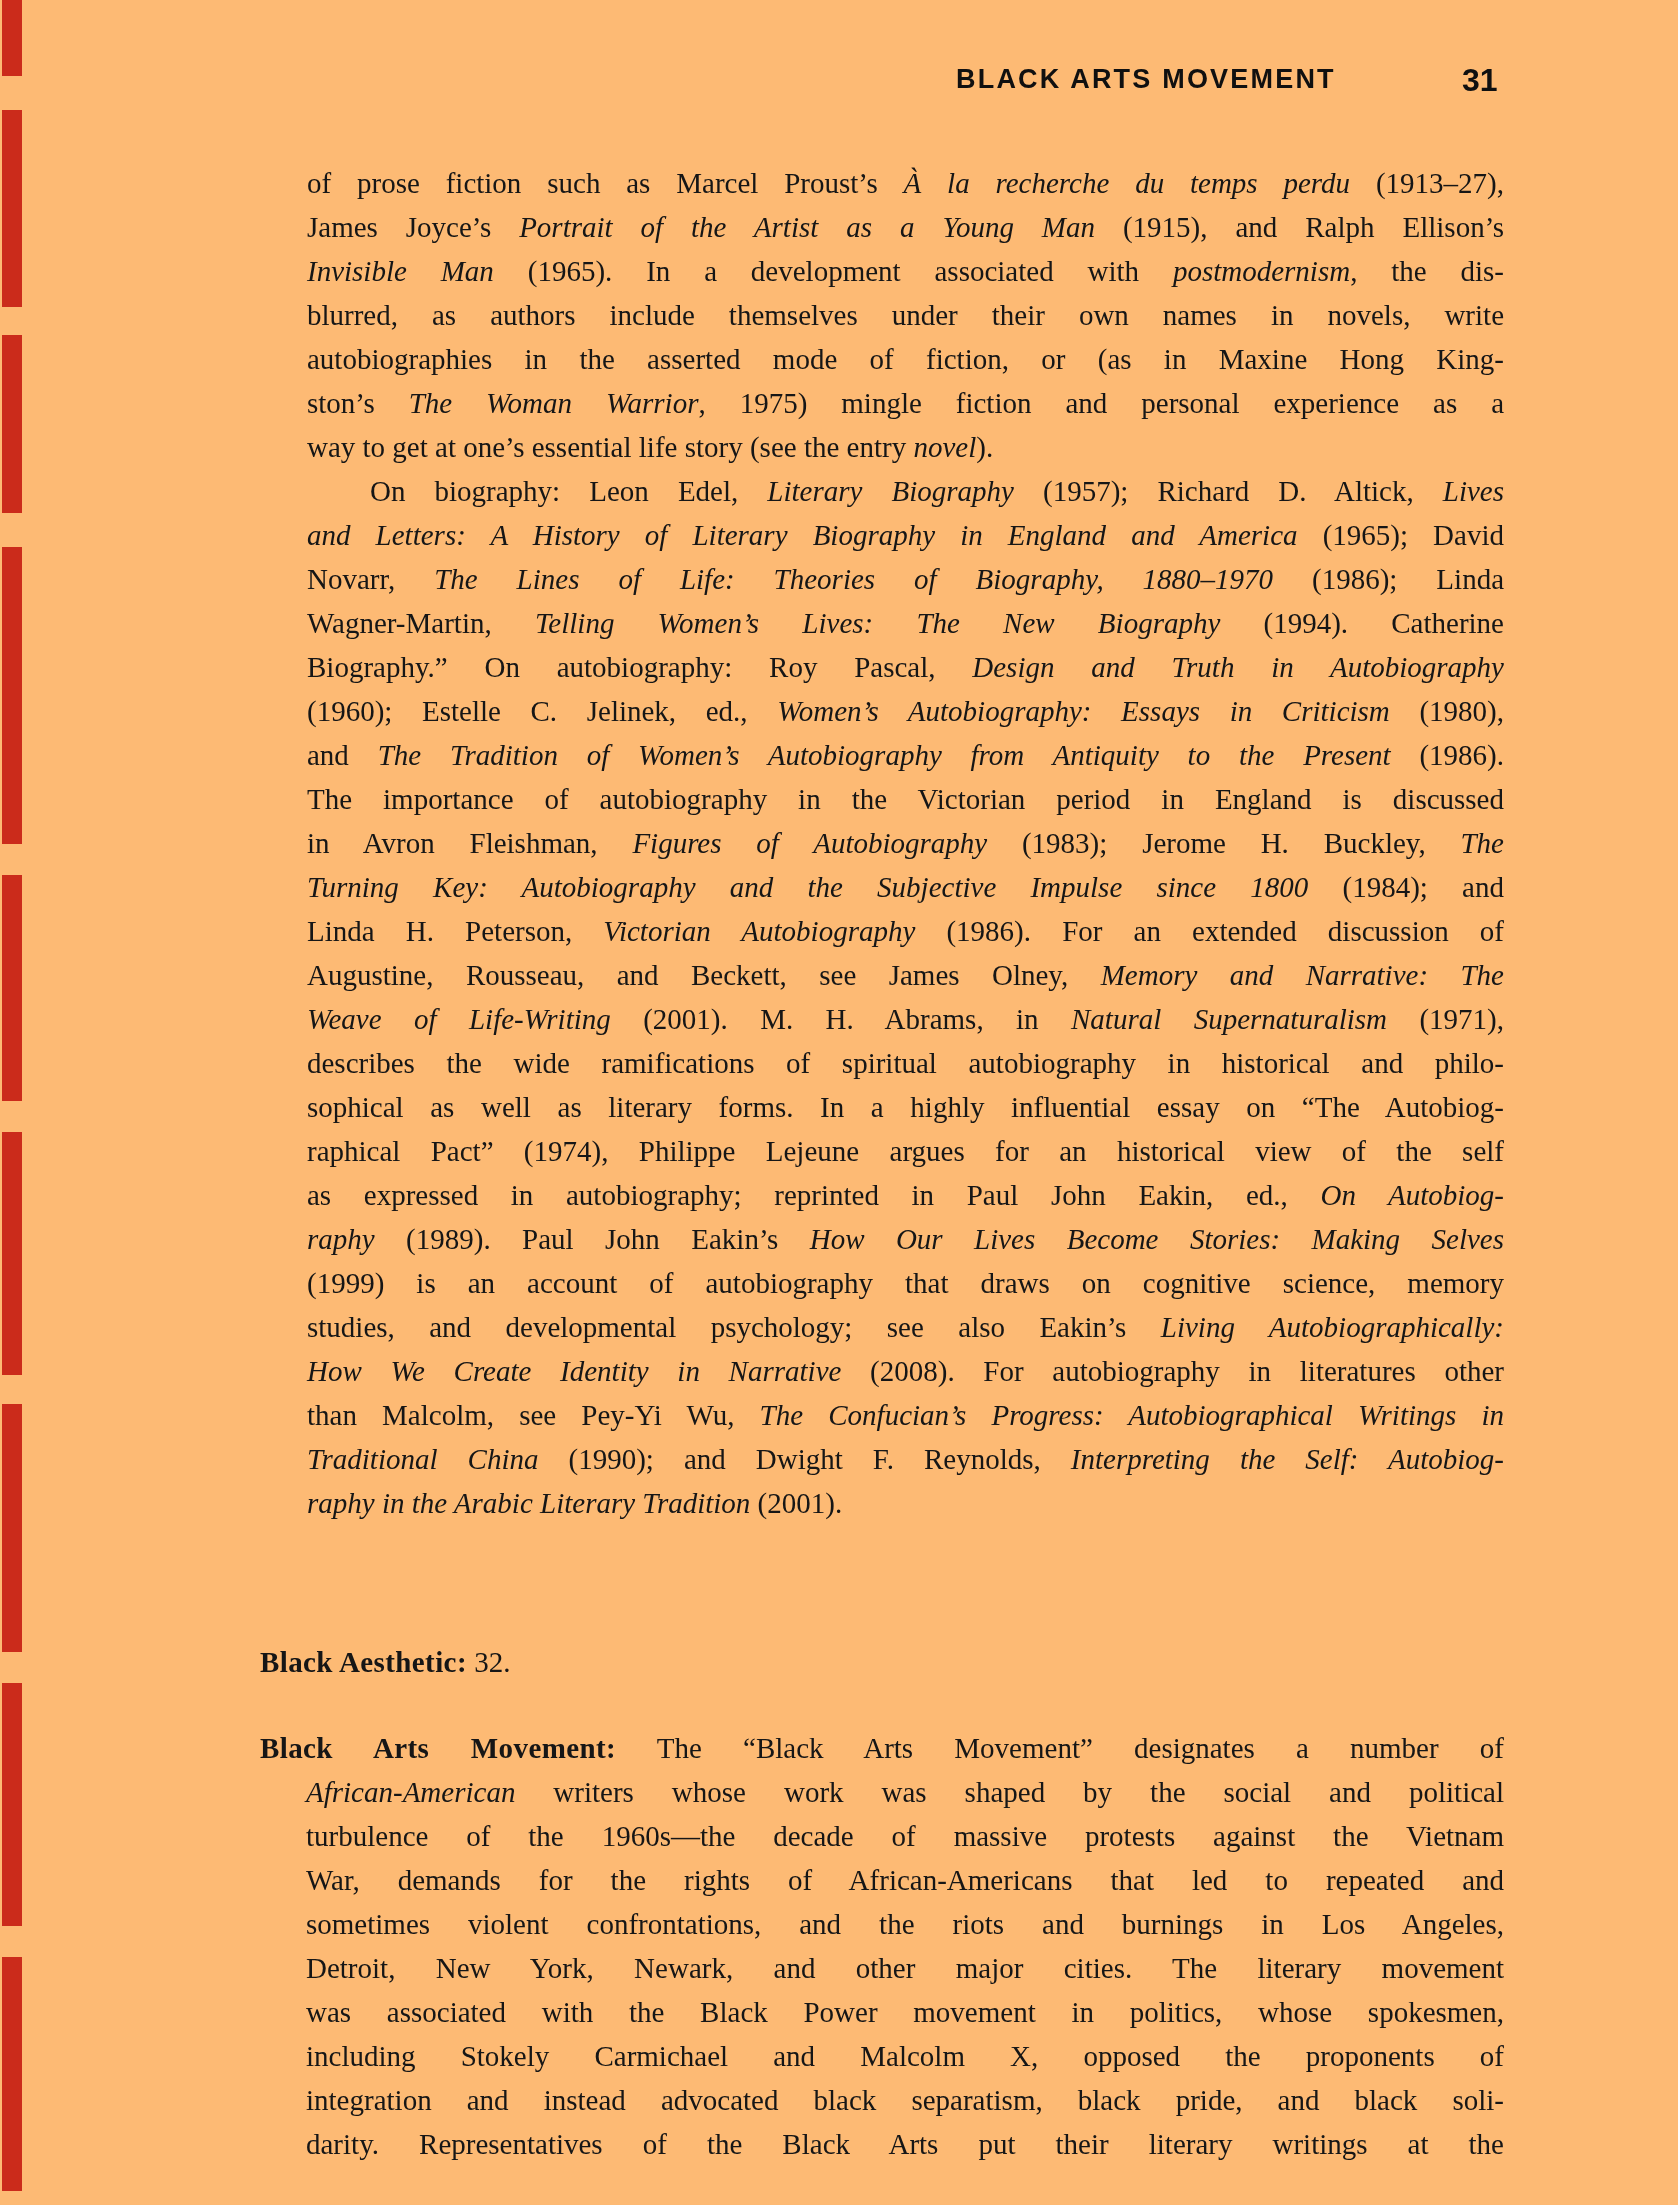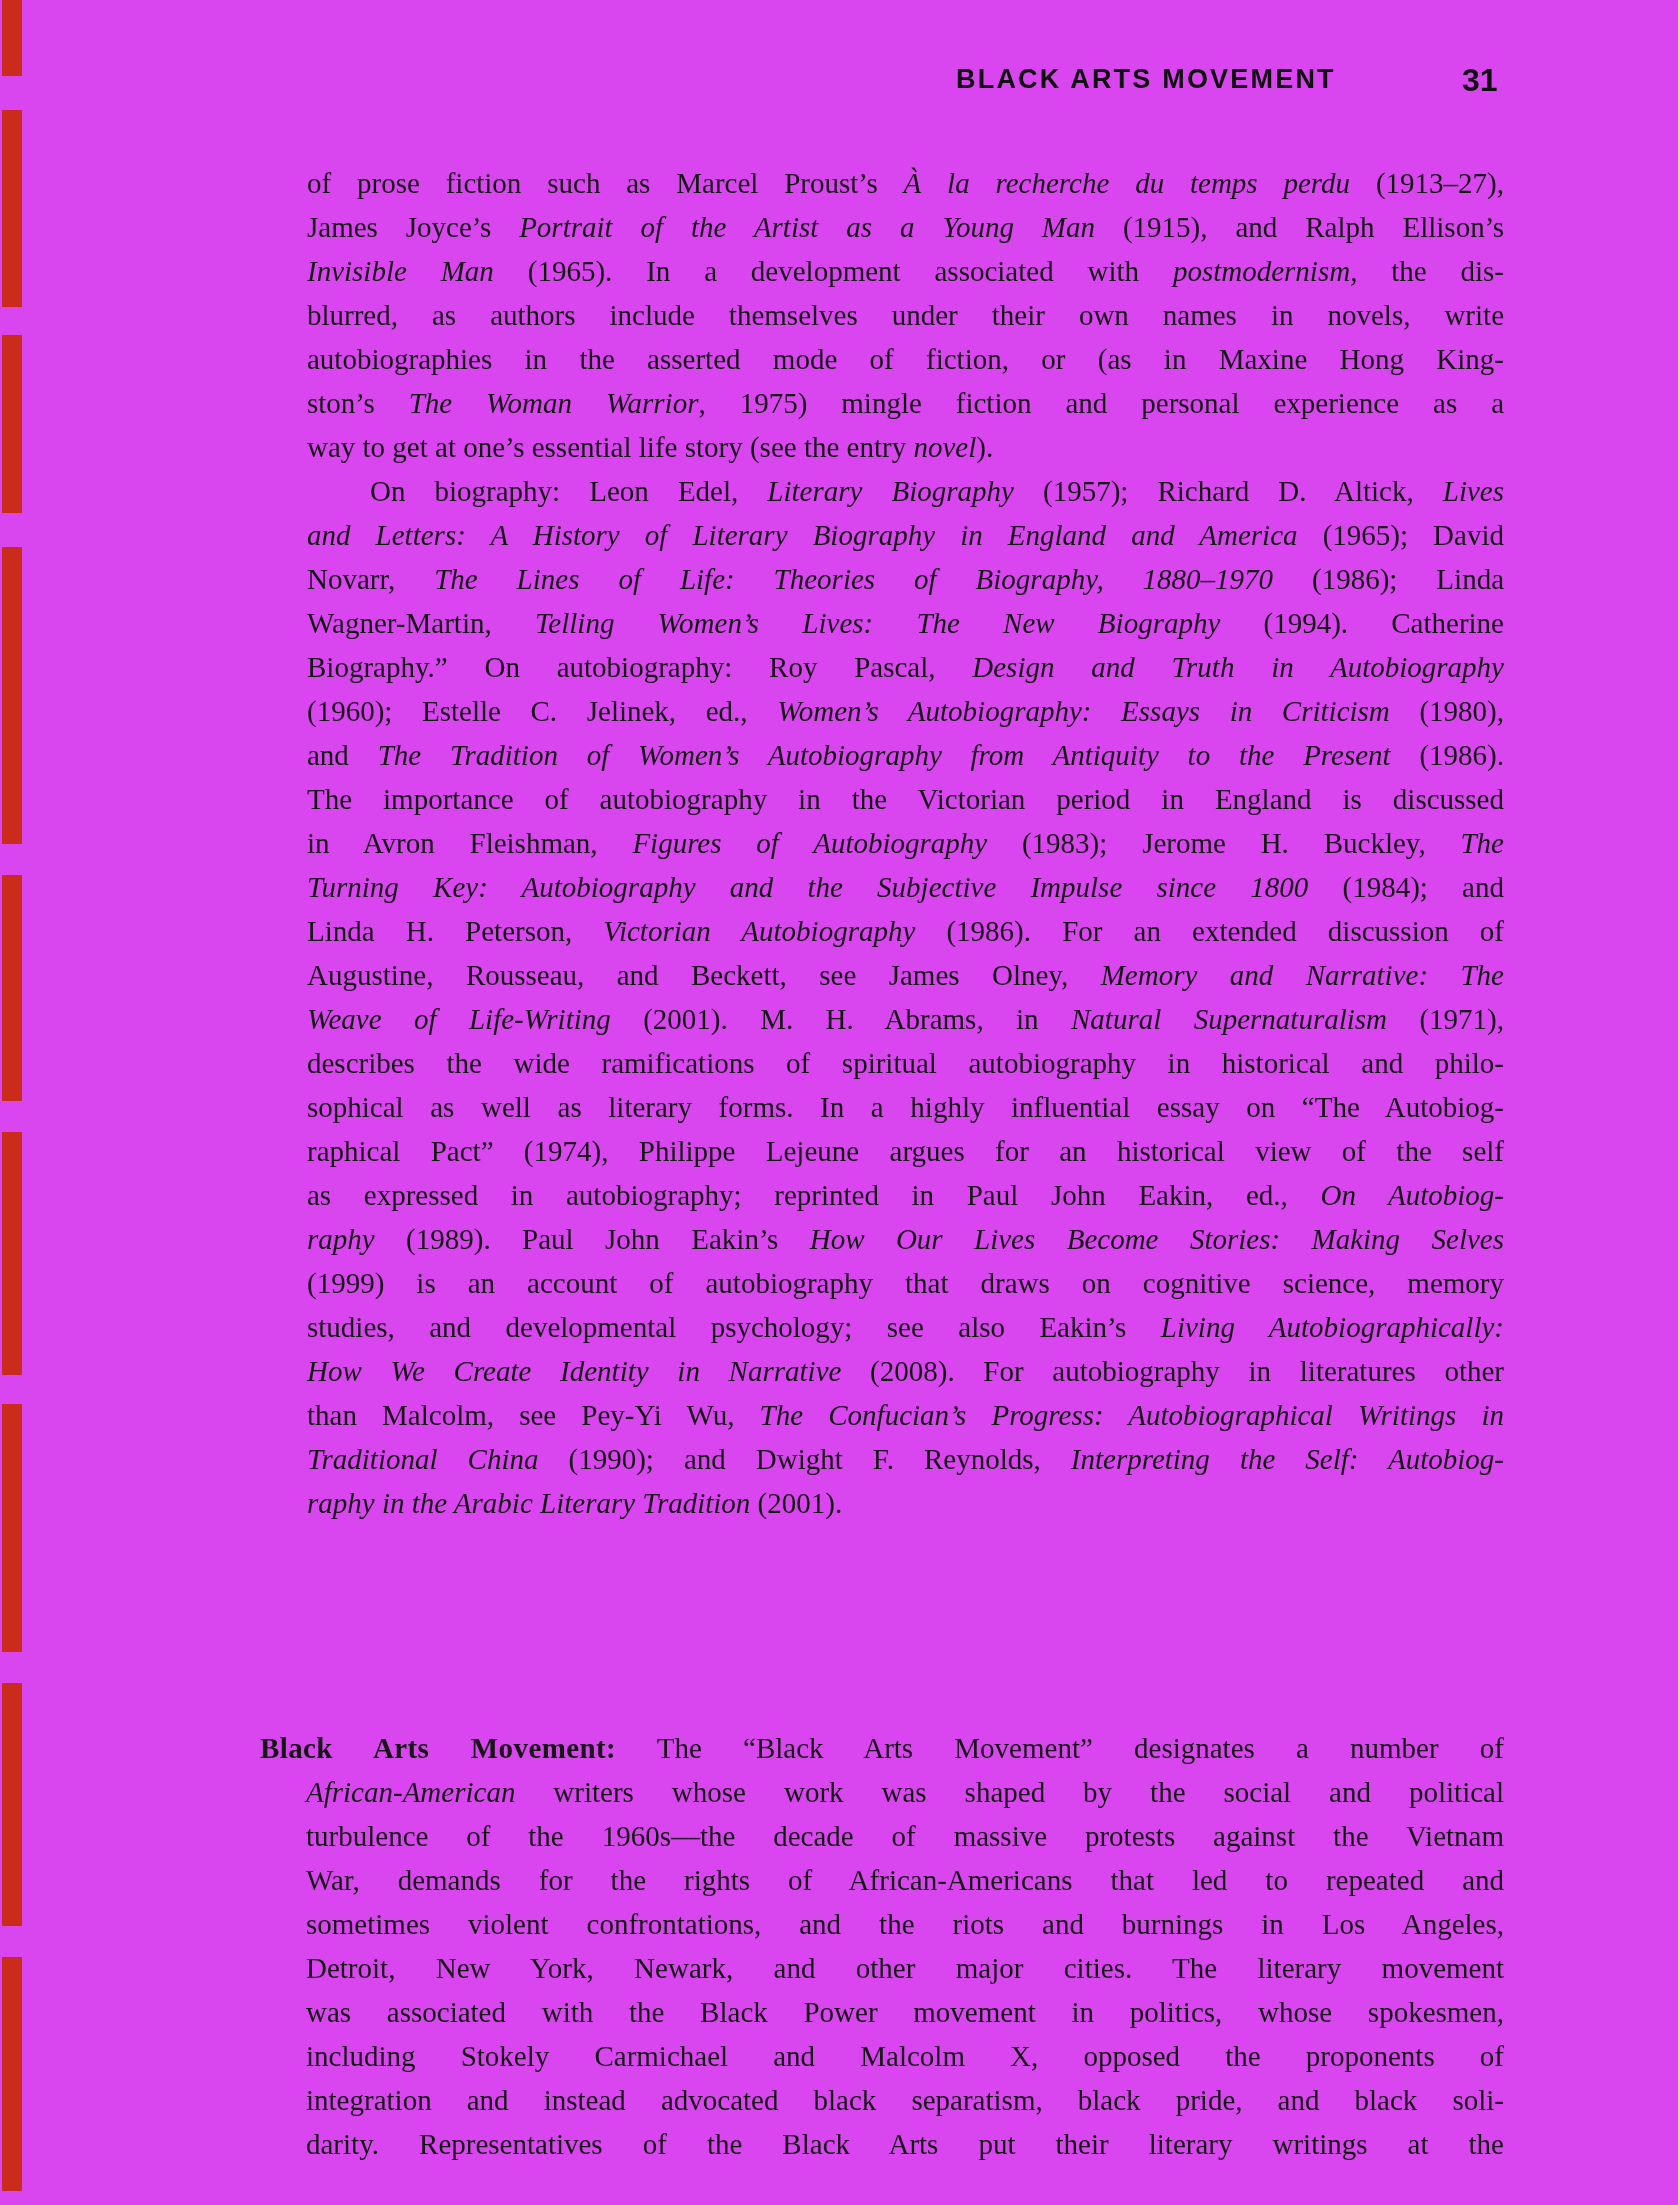--- a/index.html
+++ b/index.html
@@ -53,21 +53,21 @@
   .line.end{text-align-last:left;}
   .line.ind{padding-left:63px;}
   .line.hang{padding-left:46px;}
   span.r{font-style:normal;}
   span.i{font-style:italic;}
   span.b{font-weight:700;letter-spacing:0.4px;}
 </style>
 </head>
 <body>
 
-<div class="page" style="background: #d946ef;">
+<div class="page" style="background: #fdba74;">
 
   <div class="edge-mark m1"></div>
   <div class="edge-mark m2"></div>
   <div class="edge-mark m3"></div>
   <div class="edge-mark m4"></div>
   <div class="edge-mark m5"></div>
   <div class="edge-mark m6"></div>
   <div class="edge-mark m7"></div>
   <div class="edge-mark m8"></div>
   <div class="edge-mark m9"></div>
@@ -104,20 +104,23 @@
       <div class="line"><span class="r">as expressed in autobiography; reprinted in Paul John Eakin, ed., </span><span class="i">On Autobiog-</span></div>
       <div class="line"><span class="i">raphy</span><span class="r"> (1989). Paul John Eakin’s </span><span class="i">How Our Lives Become Stories: Making Selves</span></div>
       <div class="line"><span class="r">(1999) is an account of autobiography that draws on cognitive science, memory</span></div>
       <div class="line"><span class="r">studies, and developmental psychology; see also Eakin’s </span><span class="i">Living Autobiographically:</span></div>
       <div class="line"><span class="i">How We Create Identity in Narrative</span><span class="r"> (2008). For autobiography in literatures other</span></div>
       <div class="line"><span class="r">than Malcolm, see Pey-Yi Wu, </span><span class="i">The Confucian’s Progress: Autobiographical Writings in</span></div>
       <div class="line"><span class="i">Traditional China</span><span class="r"> (1990); and Dwight F. Reynolds, </span><span class="i">Interpreting the Self: Autobiog-</span></div>
       <div class="line end"><span class="i">raphy in the Arabic Literary Tradition</span><span class="r"> (2001).</span></div>
     </div>
 
+  <div class="textblock" id="block-2">
+      <div class="line end"><span class="b">Black Aesthetic:</span><span class="r"> 32.</span></div>
+    </div>
 
   <div class="textblock" id="block-3">
       <div class="line"><span class="b">Black Arts Movement:</span><span class="r"> The “Black Arts Movement” designates a number of</span></div>
       <div class="line hang"><span class="i">African-American</span><span class="r"> writers whose work was shaped by the social and political</span></div>
       <div class="line hang"><span class="r">turbulence of the 1960s—the decade of massive protests against the Vietnam</span></div>
       <div class="line hang"><span class="r">War, demands for the rights of African-Americans that led to repeated and</span></div>
       <div class="line hang"><span class="r">sometimes violent confrontations, and the riots and burnings in Los Angeles,</span></div>
       <div class="line hang"><span class="r">Detroit, New York, Newark, and other major cities. The literary movement</span></div>
       <div class="line hang"><span class="r">was associated with the Black Power movement in politics, whose spokesmen,</span></div>
       <div class="line hang"><span class="r">including Stokely Carmichael and Malcolm X, opposed the proponents of</span></div>

